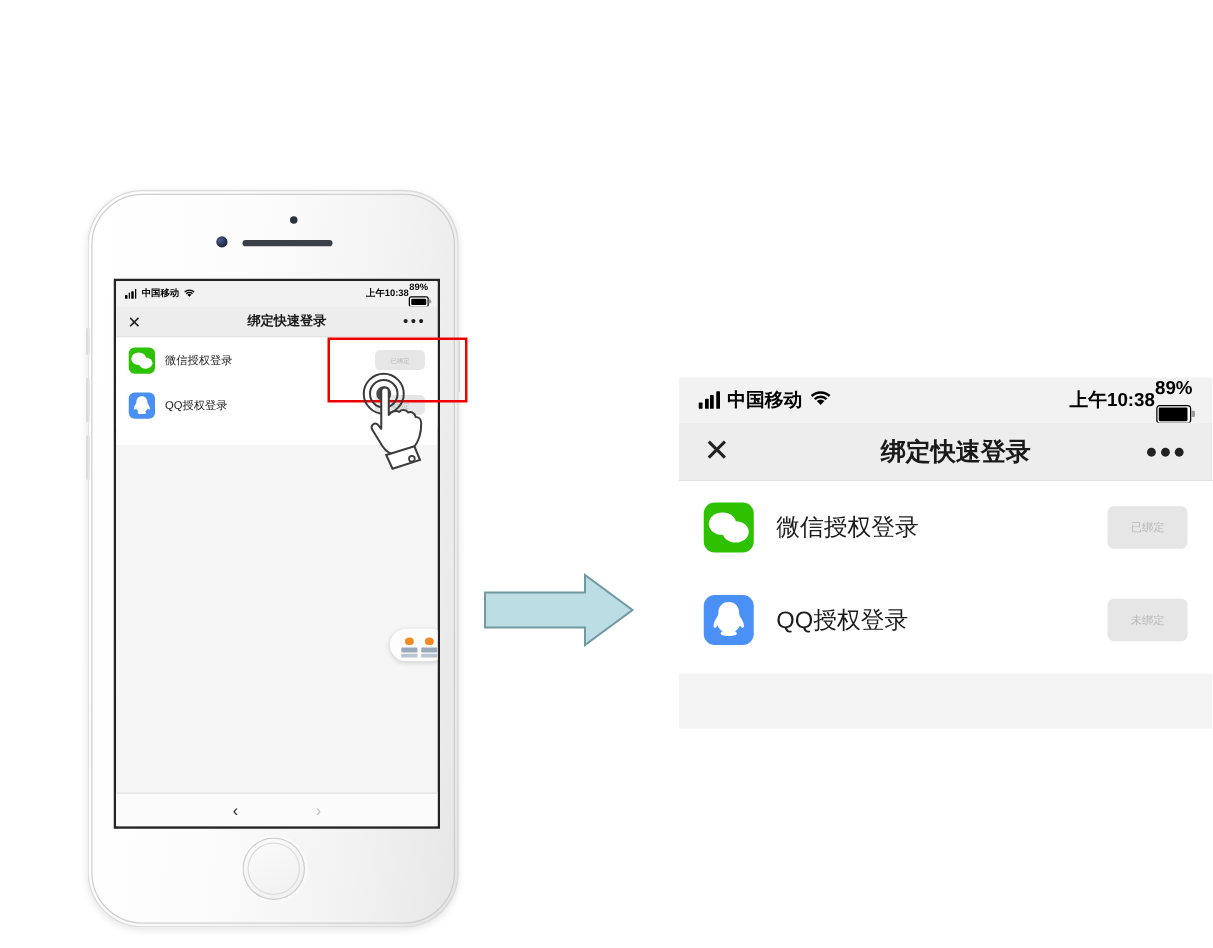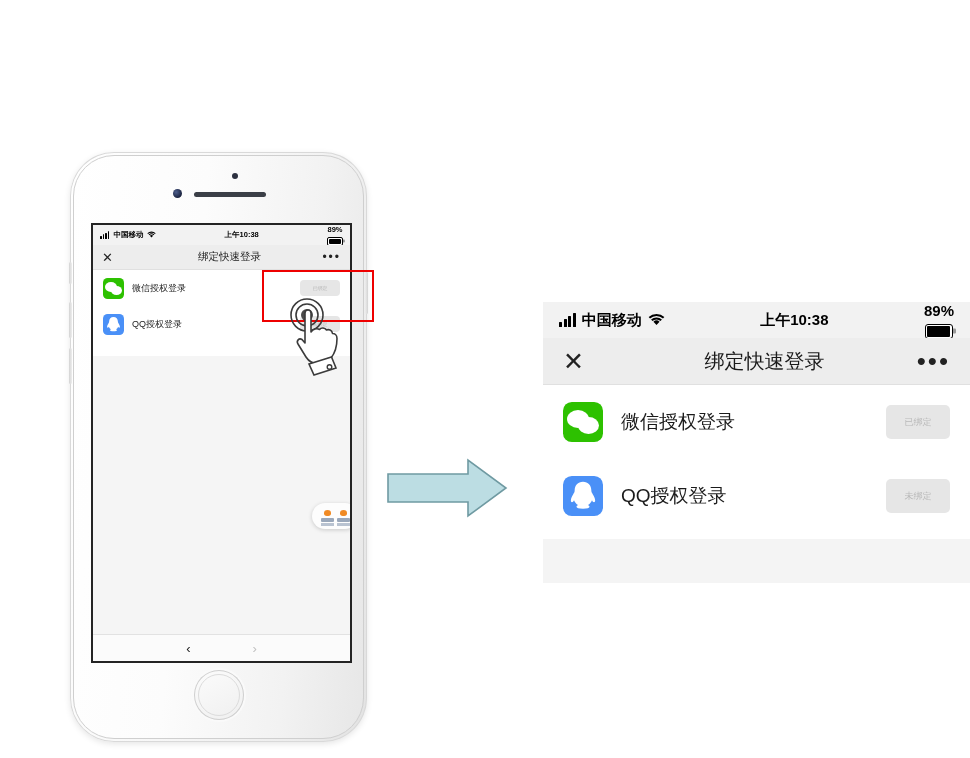--- a/index.html
+++ b/index.html
@@ -80,42 +80,42 @@
   }
 
   
   .ios{position:absolute;inset:0;background:#ffffff;}
   .statusbar{
     display:flex;align-items:center;
     background:#f2f2f2;color:#000;
     font-weight:700;
   }
   .sb-left{display:flex;align-items:center;gap:4px;}
-  .sb-center{flex:1;text-align:center;}
+  .sb-center{flex:1;text-align:right;}
   .sb-right{display:flex;align-items:center;gap:3px;flex-direction:column;}
   .bars{display:flex;align-items:flex-end;}
   .bars i{display:block;background:#000;border-radius:.5px;}
   .wifi{display:inline-block;position:relative;}
   .battery{
     display:inline-block;border:1px solid #000;border-radius:2px;position:relative;
     background:#fff;
   }
   .battery .fill{position:absolute;left:1px;top:1px;bottom:1px;background:#000;border-radius:1px;}
   .battery .cap{
     position:absolute;right:-3px;top:50%;transform:translateY(-50%);
     width:2px;border-radius:0 1px 1px 0;background:#9a9a9a;
   }
   .navbar{
     position:relative;background:#ededed;display:flex;align-items:center;
     border-bottom:1px solid #e0e0e0;
   }
   .nav-close{color:#222;line-height:1;}
   .nav-title{
     position:absolute;left:16px;right:0;text-align:center;
-    font-weight:400;color:#1a1a1a;pointer-events:none;
+    font-weight:700;color:#1a1a1a;pointer-events:none;
   }
   .nav-dots{margin-left:auto;color:#222;line-height:1;letter-spacing:2px;}
   .list{background:#fff;}
   .row{
     display:flex;align-items:center;background:#fff;position:relative;
   }
   .row .label{flex:1;color:#1b1b1b;}
   .pill{
     background:#e6e6e6;color:#b9b9b9;border-radius:4px;
     display:flex;align-items:center;justify-content:center;

